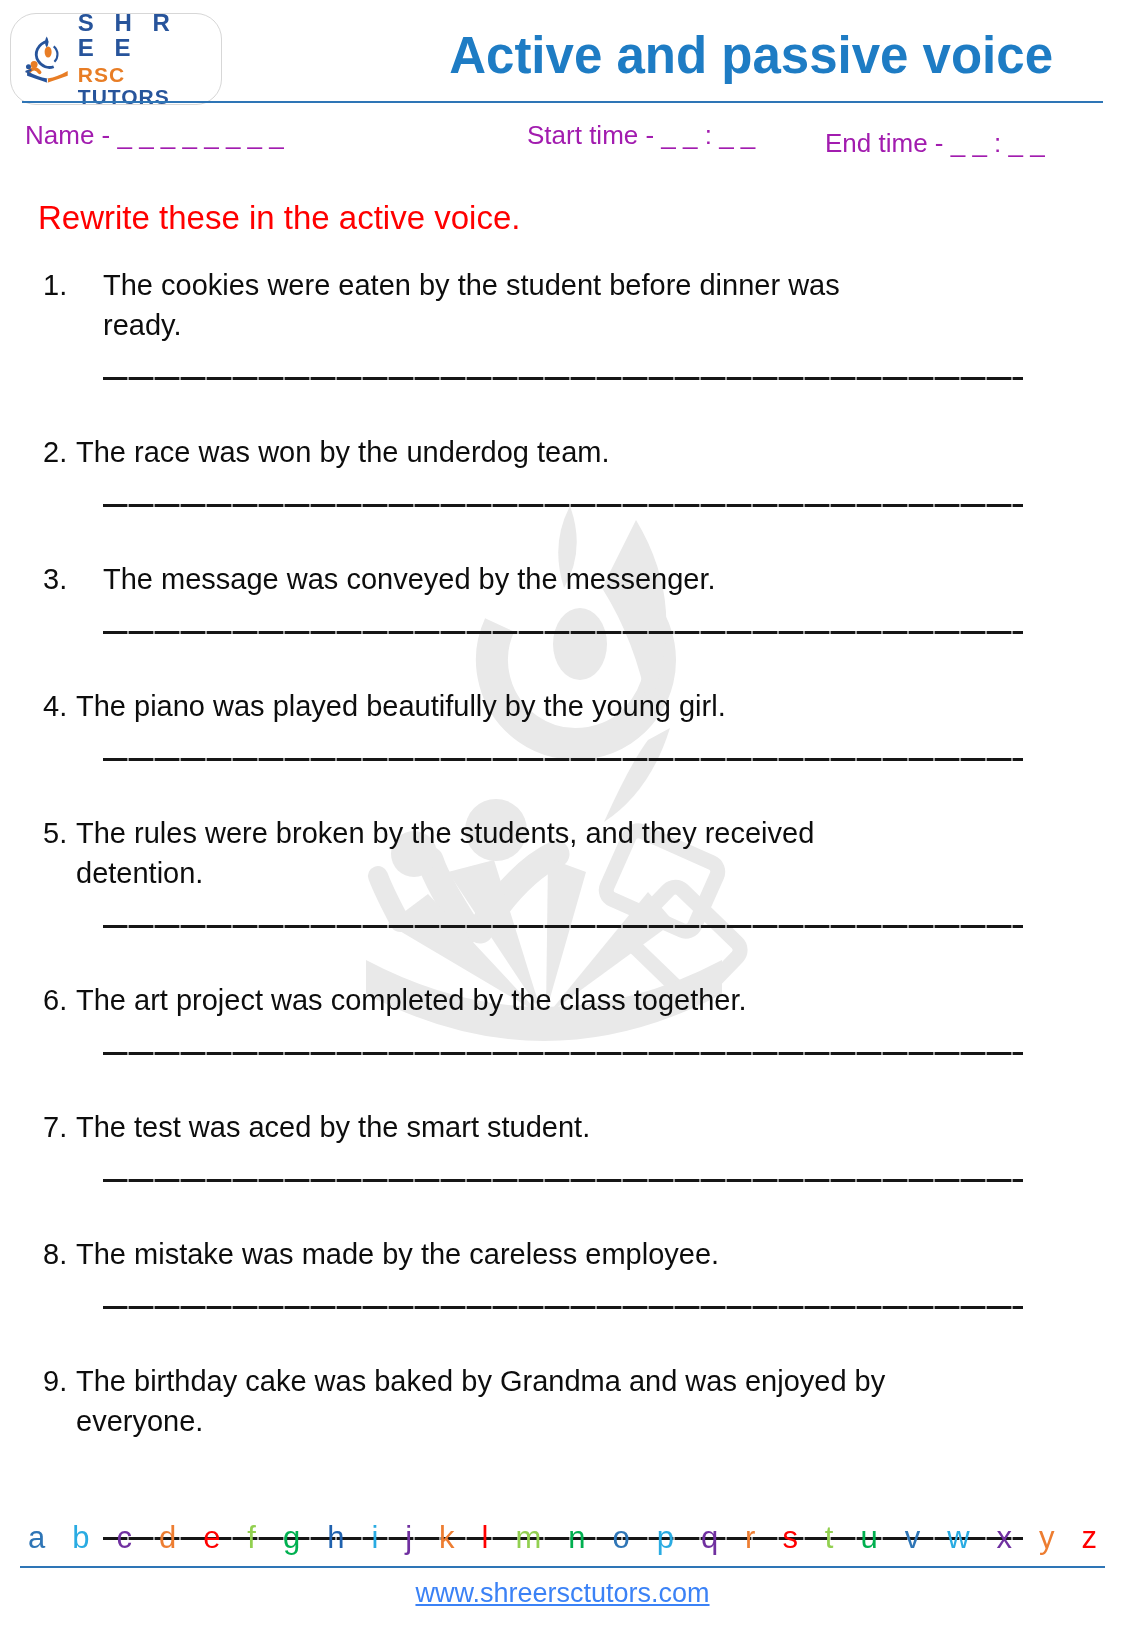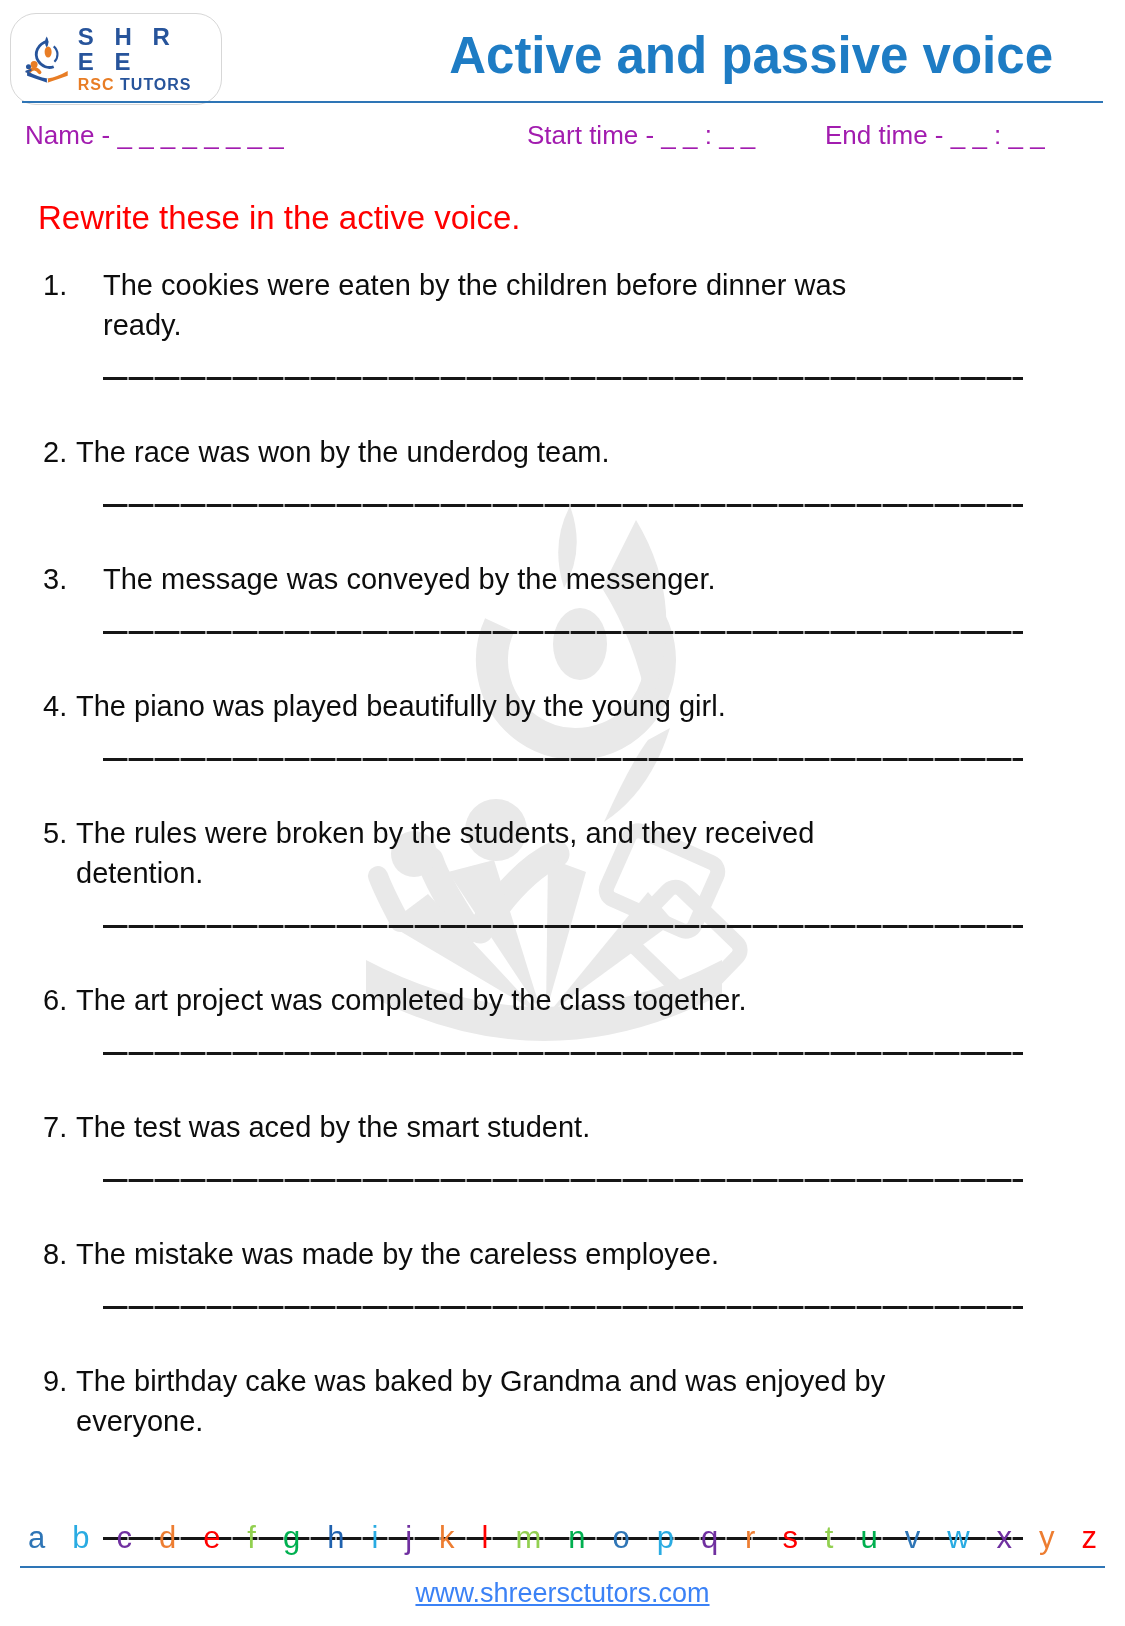--- a/index.html
+++ b/index.html
@@ -26,39 +26,39 @@
     width:212px; height:92px;
     border:1.5px solid #d7d7d7;
     border-radius:26px;
     display:flex; align-items:center; gap:8px;
     padding:6px 10px 6px 14px;
     background:#fff;
     z-index:2;
   }
   .logo-text { display:flex; flex-direction:column; line-height:1.05; }
   .logo-line1 { font-size:24px; font-weight:700; letter-spacing:7px; color:#27549b; }
-  .logo-line2 { font-size:16px; font-weight:700; letter-spacing:1px; margin-top:3px; }
+  .logo-line2 { font-size:21px; font-weight:700; letter-spacing:1px; margin-top:3px; }
   .logo-rsc { color:#e87d25; }
   .logo-tutors { color:#27549b; }
 
   .page-title {
     position:absolute; top:26px; right:72px;
     font-size:51px; font-weight:700; color:#1e7cc4;
     z-index:2;
   }
   .header-rule {
     position:absolute; left:22px; right:22px; top:101px;
     height:2px; background:#2e75b6; z-index:2;
   }
 
   .meta-row { position:absolute; top:120px; left:0; right:0; height:34px; z-index:2;
     font-size:26px; color:#a21caf; }
   .meta-name  { position:absolute; left:25px;  top:0; }
   .meta-start { position:absolute; left:527px; top:0; }
-  .meta-end   { position:absolute; left:825px; top:0; }
+  .meta-end   { position:absolute; left:825px; top:8px; }
 
   
   .content {
     position:absolute; left:38px; right:30px; top:165px;
     z-index:1;
     margin-top:34px;
   }
   .instruction {
     font-size:33px; color:#ff0000; font-weight:400;
   }
@@ -145,21 +145,21 @@
     <span class="meta-name">Name - _ _ _ _ _ _ _ _</span>
     <span class="meta-start">Start time - _ _ : _ _</span>
     <span class="meta-end">End time - _ _ : _ _</span>
   </div>
 
   <div class="content">
     <div class="instruction">Rewrite these in the active voice.</div>
 
     <div class="q first wide">
       <span class="num">1.</span>
-      <span class="text">The cookies were eaten by the children before dinner was
+      <span class="text">The cookies were eaten by the student before dinner was
 ready.</span>
     </div>
     <div class="ans"></div>
 
     <div class="q">
       <span class="num">2.</span>
       <span class="text">The race was won by the underdog team.</span>
     </div>
     <div class="ans"></div>
 

